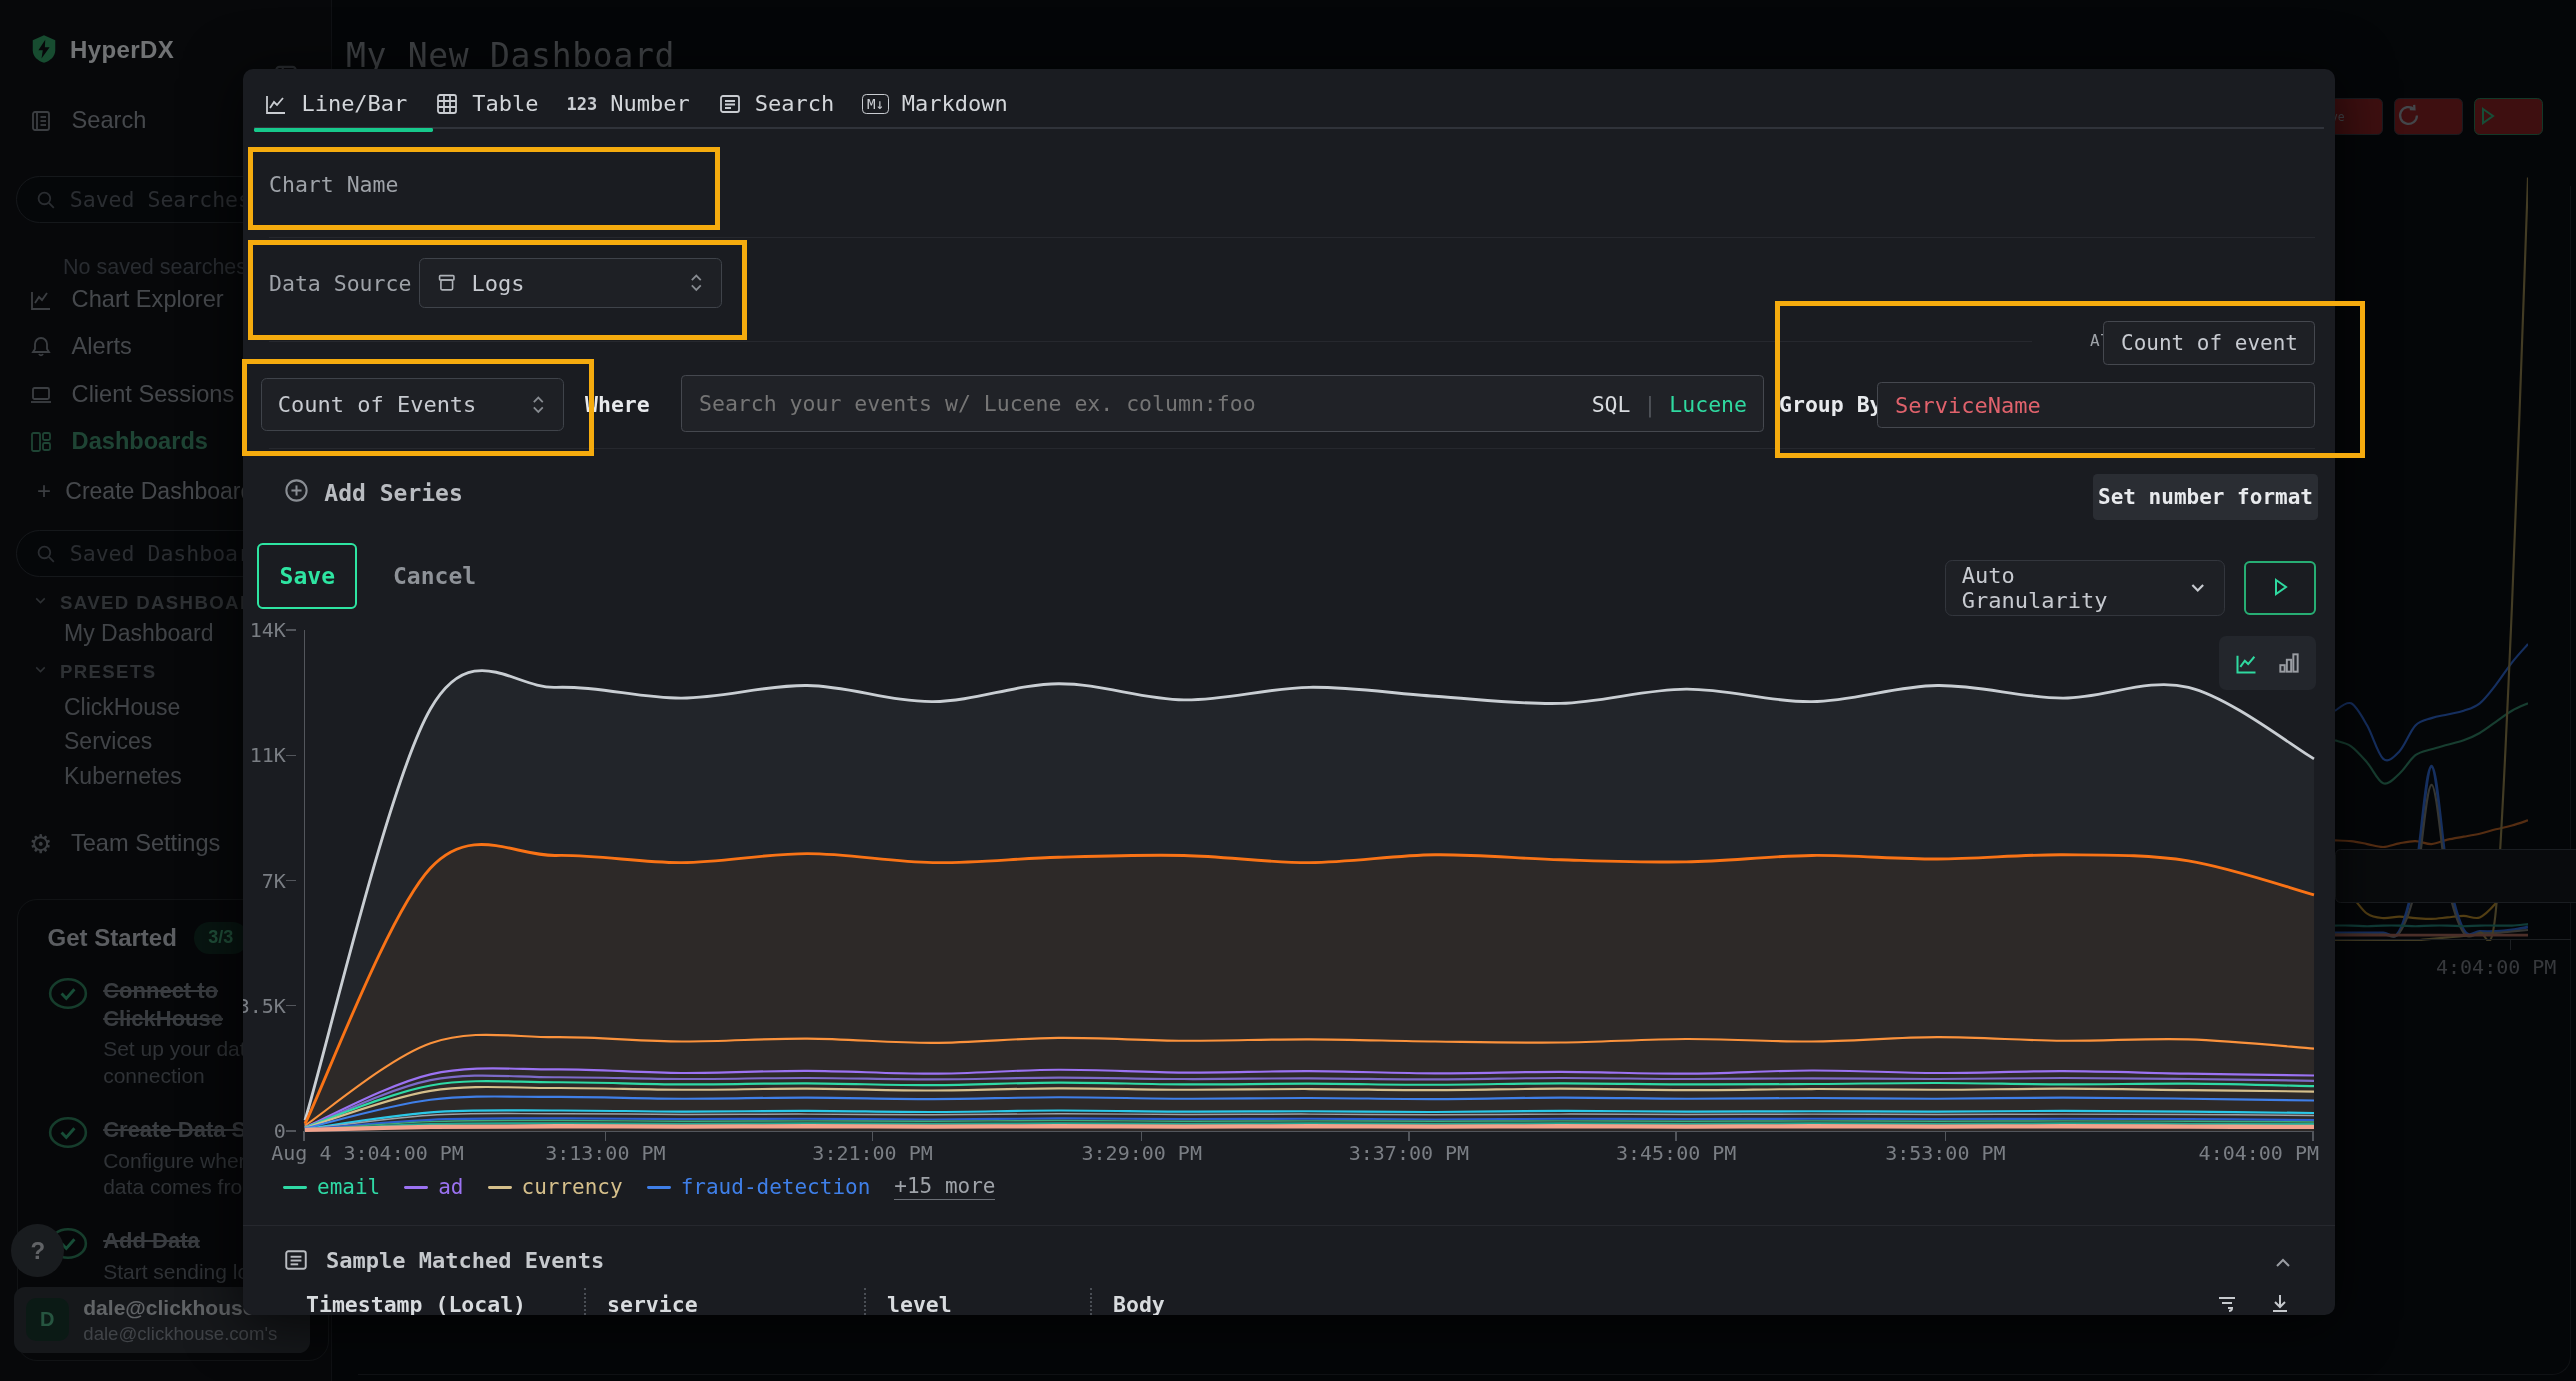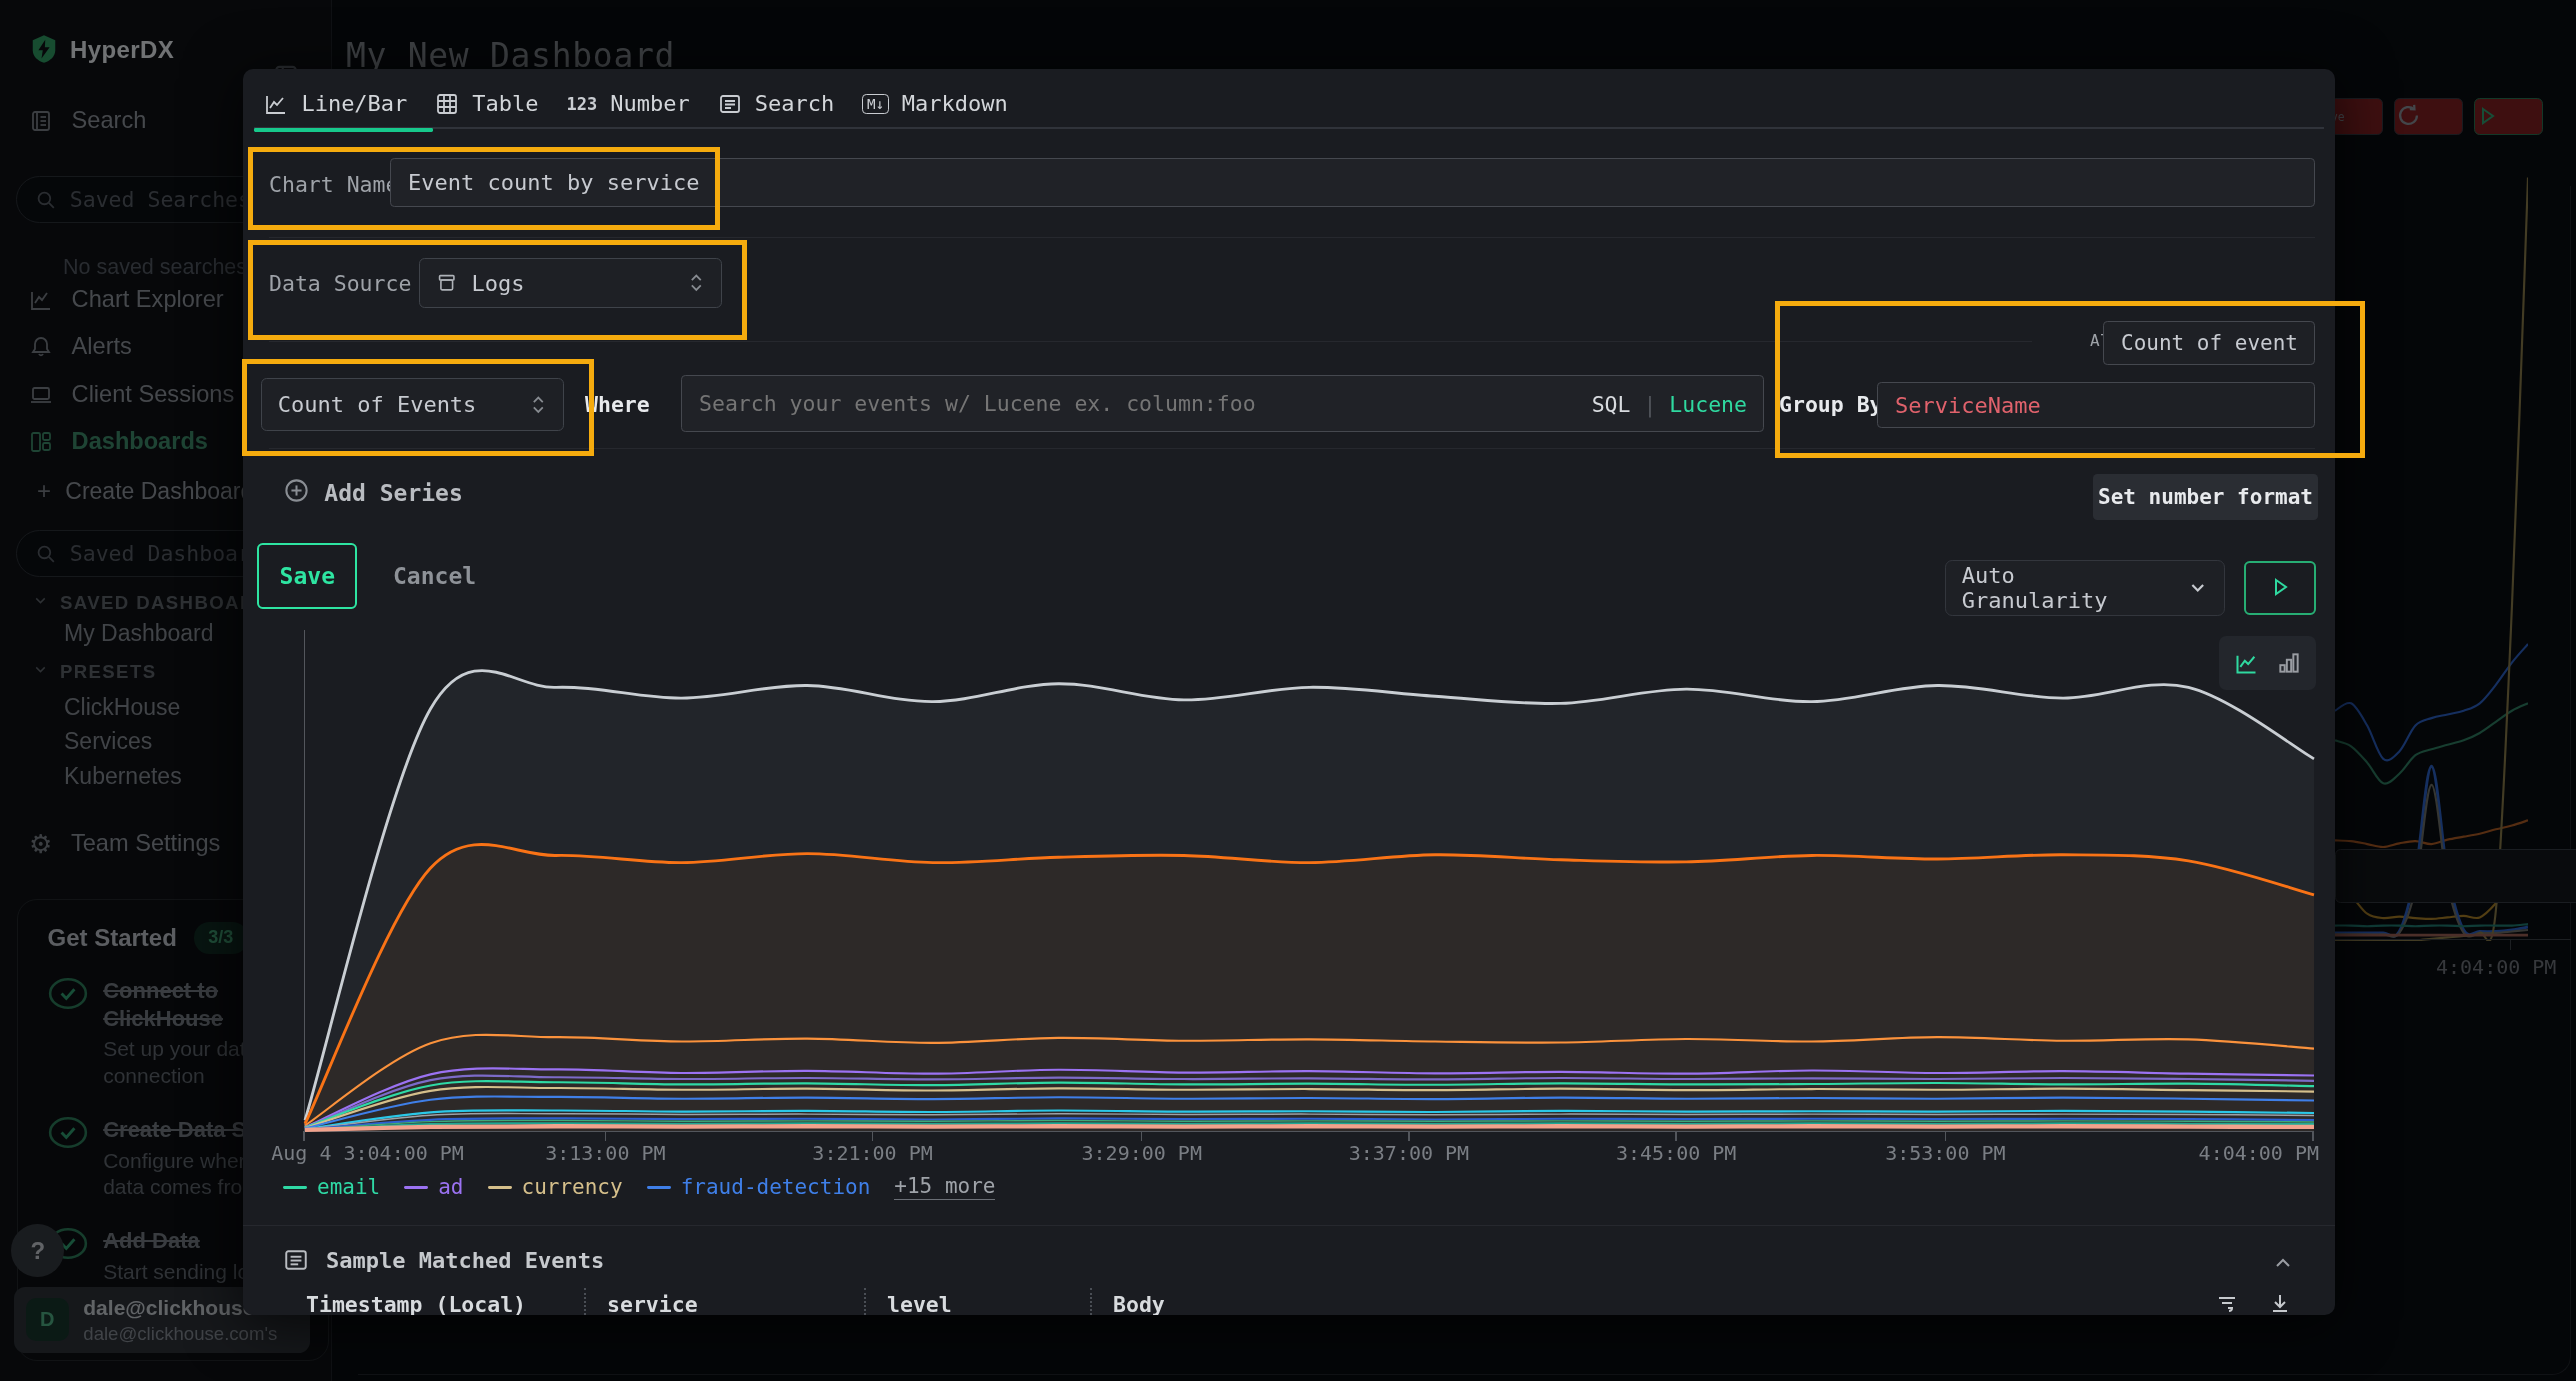--- a/index.html
+++ b/index.html
@@ -367,21 +367,20 @@
         <span>Search</span>
       </div>
       <div class="tab">
         <span class="ic" style="font-size:14.3px;border:1.4px solid currentColor;border-radius:4.3px;padding:1.4px 3.6px;">M↓</span>
         <span>Markdown</span>
       </div>
     </div>
     <div class="tab-underline"></div>
 
     <div class="form-label" style="left:26px;top:103px;">Chart Name</div>
-    <input class="text-input" style="left: 147px; top: 89px; width: 1925px; height: 49px;" value="Event count by service">
     <div class="divider" style="top:168px;"></div>
 
     <div class="form-label" style="left:26px;top:202px;">Data Source</div>
     <div class="select" style="left:176px;top:189px;width:303px;height:50px;">
       <span style="display:flex;color:#AEB2B8;">
         <svg width="21.5" height="21.5" viewBox="0 0 24 24" fill="none" stroke="currentColor" stroke-width="1.8">
           <rect x="4" y="4" width="16" height="5" rx="1"></rect>
             <rect x="5.5" y="9" width="13" height="11" rx="1.5"></rect>
         </svg>
       </span>
@@ -459,20 +458,32 @@
       </span>
       <span style="display:flex;color:#9A9DA3;">
         <svg width="26" height="26" viewBox="0 0 24 24" fill="none" stroke="currentColor" stroke-width="1.8">
           <rect x="4" y="14" width="4" height="6"></rect>
             <rect x="10" y="9" width="4" height="11"></rect>
             <rect x="16" y="4" width="4" height="16"></rect>
         </svg>
       </span>
     </div>
 
+    <div class="ylabels" id="ylabels">
+        <div class="ylabel" style="top: 0%;">14K</div>
+        <div class="ytickmark" style="top: calc(0% - 0.7px);"></div>
+        <div class="ylabel" style="top: 25%;">11K</div>
+        <div class="ytickmark" style="top: calc(25% - 0.7px);"></div>
+        <div class="ylabel" style="top: 50%;">7K</div>
+        <div class="ytickmark" style="top: calc(50% - 0.7px);"></div>
+        <div class="ylabel" style="top: 75%;">3.5K</div>
+        <div class="ytickmark" style="top: calc(75% - 0.7px);"></div>
+        <div class="ylabel" style="top: 100%;">0</div>
+        <div class="ytickmark" style="top: calc(100% - 0.7px);"></div>
+      </div>
     <div class="plot">
       <svg id="main-chart" width="2009" height="501" style="display:block;overflow:visible;" viewBox="0 0 2808 700">
           <path d="M0.0,685.0C29.3,589.2,117.0,210.8,175.5,110.0C234.0,9.2,292.5,82.5,351.0,80.0C409.5,77.5,468.0,95.4,526.5,95.0C585.0,94.6,643.5,76.7,702.0,77.5C760.5,78.3,819.0,100.4,877.5,100.0C936.0,99.6,994.5,75.4,1053.0,75.0C1111.5,74.6,1170.0,96.7,1228.5,97.5C1287.0,98.3,1345.5,80.8,1404.0,80.0C1462.5,79.2,1521.0,88.8,1579.5,92.5C1638.0,96.3,1696.5,104.2,1755.0,102.5C1813.5,100.8,1872.0,82.9,1930.5,82.5C1989.0,82.1,2047.5,100.8,2106.0,100.0C2164.5,99.2,2223.0,78.3,2281.5,77.5C2340.0,76.7,2398.5,94.6,2457.0,95.0C2515.5,95.4,2574.0,65.8,2632.5,80.0C2691.0,94.2,2778.8,163.3,2808.0,180.0L2808,700L0,700Z" fill="#C9CED3" fill-opacity="0.05" stroke="none"></path>
           <path d="M0.0,685.0C29.3,589.2,117.0,210.8,175.5,110.0C234.0,9.2,292.5,82.5,351.0,80.0C409.5,77.5,468.0,95.4,526.5,95.0C585.0,94.6,643.5,76.7,702.0,77.5C760.5,78.3,819.0,100.4,877.5,100.0C936.0,99.6,994.5,75.4,1053.0,75.0C1111.5,74.6,1170.0,96.7,1228.5,97.5C1287.0,98.3,1345.5,80.8,1404.0,80.0C1462.5,79.2,1521.0,88.8,1579.5,92.5C1638.0,96.3,1696.5,104.2,1755.0,102.5C1813.5,100.8,1872.0,82.9,1930.5,82.5C1989.0,82.1,2047.5,100.8,2106.0,100.0C2164.5,99.2,2223.0,78.3,2281.5,77.5C2340.0,76.7,2398.5,94.6,2457.0,95.0C2515.5,95.4,2574.0,65.8,2632.5,80.0C2691.0,94.2,2778.8,163.3,2808.0,180.0" fill="none" stroke="#C9CED3" stroke-width="4" stroke-linejoin="round"></path>
           <path d="M0.0,690.0C29.3,630.4,117.0,395.0,175.5,332.5C234.0,270.0,292.5,316.2,351.0,315.0C409.5,313.7,468.0,325.4,526.5,325.0C585.0,324.6,643.5,312.5,702.0,312.5C760.5,312.5,819.0,324.2,877.5,325.0C936.0,325.8,994.5,319.2,1053.0,317.5C1111.5,315.8,1170.0,313.7,1228.5,315.0C1287.0,316.2,1345.5,325.2,1404.0,325.0C1462.5,324.8,1521.0,314.7,1579.5,314.0C1638.0,313.3,1696.5,319.3,1755.0,321.0C1813.5,322.7,1872.0,325.0,1930.5,324.0C1989.0,323.0,2047.5,315.7,2106.0,315.0C2164.5,314.3,2223.0,320.2,2281.5,320.0C2340.0,319.8,2398.5,313.6,2457.0,314.0C2515.5,314.4,2574.0,313.2,2632.5,322.5C2691.0,331.8,2778.8,362.1,2808.0,370.0L2808,700L0,700Z" fill="#F97316" fill-opacity="0.05" stroke="none"></path>
           <path d="M0.0,690.0C29.3,630.4,117.0,395.0,175.5,332.5C234.0,270.0,292.5,316.2,351.0,315.0C409.5,313.7,468.0,325.4,526.5,325.0C585.0,324.6,643.5,312.5,702.0,312.5C760.5,312.5,819.0,324.2,877.5,325.0C936.0,325.8,994.5,319.2,1053.0,317.5C1111.5,315.8,1170.0,313.7,1228.5,315.0C1287.0,316.2,1345.5,325.2,1404.0,325.0C1462.5,324.8,1521.0,314.7,1579.5,314.0C1638.0,313.3,1696.5,319.3,1755.0,321.0C1813.5,322.7,1872.0,325.0,1930.5,324.0C1989.0,323.0,2047.5,315.7,2106.0,315.0C2164.5,314.3,2223.0,320.2,2281.5,320.0C2340.0,319.8,2398.5,313.6,2457.0,314.0C2515.5,314.4,2574.0,313.2,2632.5,322.5C2691.0,331.8,2778.8,362.1,2808.0,370.0" fill="none" stroke="#F97316" stroke-width="4" stroke-linejoin="round"></path>
           <path d="M0.0,692.5C29.3,673.3,117.0,598.1,175.5,577.5C234.0,556.9,292.5,569.4,351.0,569.0C409.5,568.6,468.0,574.7,526.5,575.0C585.0,575.3,643.5,570.7,702.0,571.0C760.5,571.3,819.0,577.2,877.5,577.0C936.0,576.8,994.5,570.5,1053.0,570.0C1111.5,569.5,1170.0,573.7,1228.5,574.0C1287.0,574.3,1345.5,571.8,1404.0,572.0C1462.5,572.2,1521.0,574.3,1579.5,575.0C1638.0,575.8,1696.5,577.1,1755.0,576.5C1813.5,575.9,1872.0,571.8,1930.5,571.5C1989.0,571.3,2047.5,575.4,2106.0,575.0C2164.5,574.6,2223.0,569.2,2281.5,569.0C2340.0,568.8,2398.5,573.5,2457.0,574.0C2515.5,574.5,2574.0,570.2,2632.5,572.0C2691.0,573.8,2778.8,582.8,2808.0,585.0" fill="none" stroke="#FB923C" stroke-width="3" stroke-linejoin="round"></path>
           <path d="M0.0,695.0C29.3,682.7,117.0,634.5,175.5,621.0C234.0,607.5,292.5,614.3,351.0,614.0C409.5,613.7,468.0,618.7,526.5,619.0C585.0,619.3,643.5,615.8,702.0,616.0C760.5,616.2,819.0,620.3,877.5,620.0C936.0,619.8,994.5,614.8,1053.0,614.5C1111.5,614.3,1170.0,618.2,1228.5,618.5C1287.0,618.8,1345.5,616.3,1404.0,616.5C1462.5,616.7,1521.0,619.3,1579.5,619.5C1638.0,619.7,1696.5,617.4,1755.0,617.5C1813.5,617.6,1872.0,620.3,1930.5,620.0C1989.0,619.7,2047.5,615.7,2106.0,615.5C2164.5,615.3,2223.0,618.8,2281.5,619.0C2340.0,619.2,2398.5,616.3,2457.0,616.5C2515.5,616.7,2574.0,619.0,2632.5,620.0C2691.0,621.0,2778.8,622.1,2808.0,622.5" fill="none" stroke="#9B72F2" stroke-width="3" stroke-linejoin="round"></path>
           <path d="M0.0,695.5C29.3,684.4,117.0,640.8,175.5,629.0C234.0,617.3,292.5,625.3,351.0,625.0C409.5,624.8,468.0,627.3,526.5,627.5C585.0,627.7,643.5,625.9,702.0,626.0C760.5,626.1,819.0,628.1,877.5,628.0C936.0,627.9,994.5,625.6,1053.0,625.5C1111.5,625.4,1170.0,627.3,1228.5,627.5C1287.0,627.7,1345.5,626.4,1404.0,626.5C1462.5,626.6,1521.0,628.1,1579.5,628.0C1638.0,627.9,1696.5,626.1,1755.0,626.0C1813.5,625.9,1872.0,627.4,1930.5,627.5C1989.0,627.6,2047.5,626.5,2106.0,626.5C2164.5,626.5,2223.0,627.6,2281.5,627.5C2340.0,627.4,2398.5,626.0,2457.0,626.0C2515.5,626.0,2574.0,626.8,2632.5,627.5C2691.0,628.2,2778.8,629.6,2808.0,630.0" fill="none" stroke="#7C6BC8" stroke-width="3" stroke-linejoin="round"></path>
           <path d="M0.0,695.0C29.3,685.3,117.0,647.0,175.5,636.5C234.0,626.0,292.5,632.3,351.0,632.0C409.5,631.8,468.0,634.8,526.5,635.0C585.0,635.3,643.5,633.3,702.0,633.5C760.5,633.7,819.0,636.2,877.5,636.0C936.0,635.8,994.5,632.7,1053.0,632.5C1111.5,632.3,1170.0,634.8,1228.5,635.0C1287.0,635.3,1345.5,633.9,1404.0,634.0C1462.5,634.1,1521.0,635.6,1579.5,635.5C1638.0,635.4,1696.5,633.6,1755.0,633.5C1813.5,633.4,1872.0,634.8,1930.5,635.0C1989.0,635.2,2047.5,634.8,2106.0,634.5C2164.5,634.2,2223.0,632.9,2281.5,633.0C2340.0,633.1,2398.5,634.8,2457.0,635.0C2515.5,635.2,2574.0,633.6,2632.5,634.0C2691.0,634.4,2778.8,636.9,2808.0,637.5" fill="none" stroke="#2FD9A5" stroke-width="3" stroke-linejoin="round"></path>

